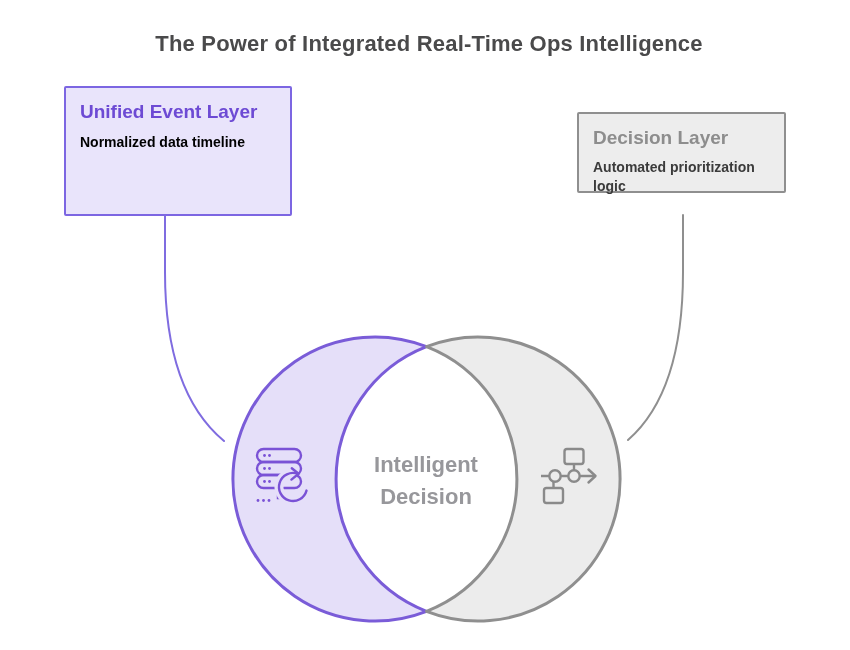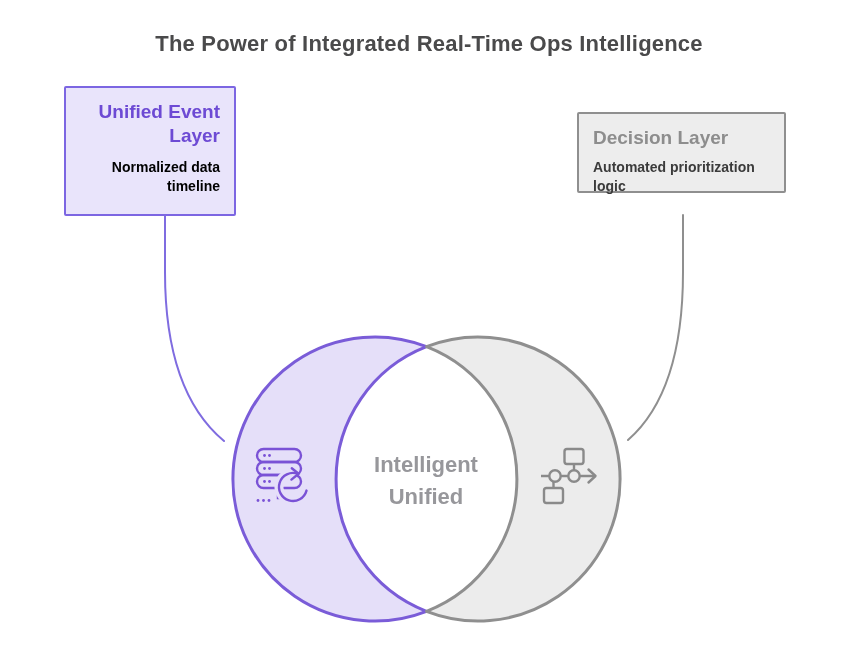--- a/index.html
+++ b/index.html
@@ -6,22 +6,22 @@
   .stage{
     position:relative;width:850px;height:650px;overflow:hidden;background:#ffffff;
     font-family:"Liberation Sans", sans-serif;
   }
   .diagram-title{
     position:absolute;top:31px;left:8px;right:0;margin:0;
     text-align:center;font-size:22px;font-weight:700;color:#4a4a4b;letter-spacing:.2px;
   }
   .card{position:absolute;box-sizing:border-box;border-radius:2px;padding:12px 14px;}
   .card-purple{
-    left:64px;top:86px;width:172px;height:130px;
-    background:#e9e4fb;border:2px solid #7c66e2;text-align:right;
+    left:64px;top:86px;width:228px;height:130px;
+    background:#e9e4fb;border:2px solid #7c66e2;
   }
   .card-gray{
     left:577px;top:112px;width:209px;height:81px;
     background:#ededed;border:2px solid #8f8f8f;
   }
   .card-title{font-size:19px;line-height:1.28;font-weight:700;}
   .card-sub{font-size:14px;line-height:1.35;font-weight:600;margin-top:9px;}
   .card-purple .card-title{color:#6d4ad4;}
   .card-purple .card-sub{color:#000000;}
   .card-gray .card-title{color:#8d8d8d;}
@@ -88,16 +88,16 @@
       <path d="M 15.5 35.7 L 15.5 42"></path>
       <rect x="26.5" y="3" width="19" height="15" rx="2.5"></rect>
       <rect x="6" y="42" width="19" height="15" rx="2.5"></rect>
       <circle cx="17" cy="30" r="5.7" fill="#ececec"></circle>
       <circle cx="36" cy="30" r="5.7" fill="#ececec"></circle>
     </g>
   </svg>
 
   <div class="center-label">
     <div>Intelligent</div>
-    <div>Unified</div>
+    <div>Decision</div>
   </div>
 
 </div>
 
 </body></html>

